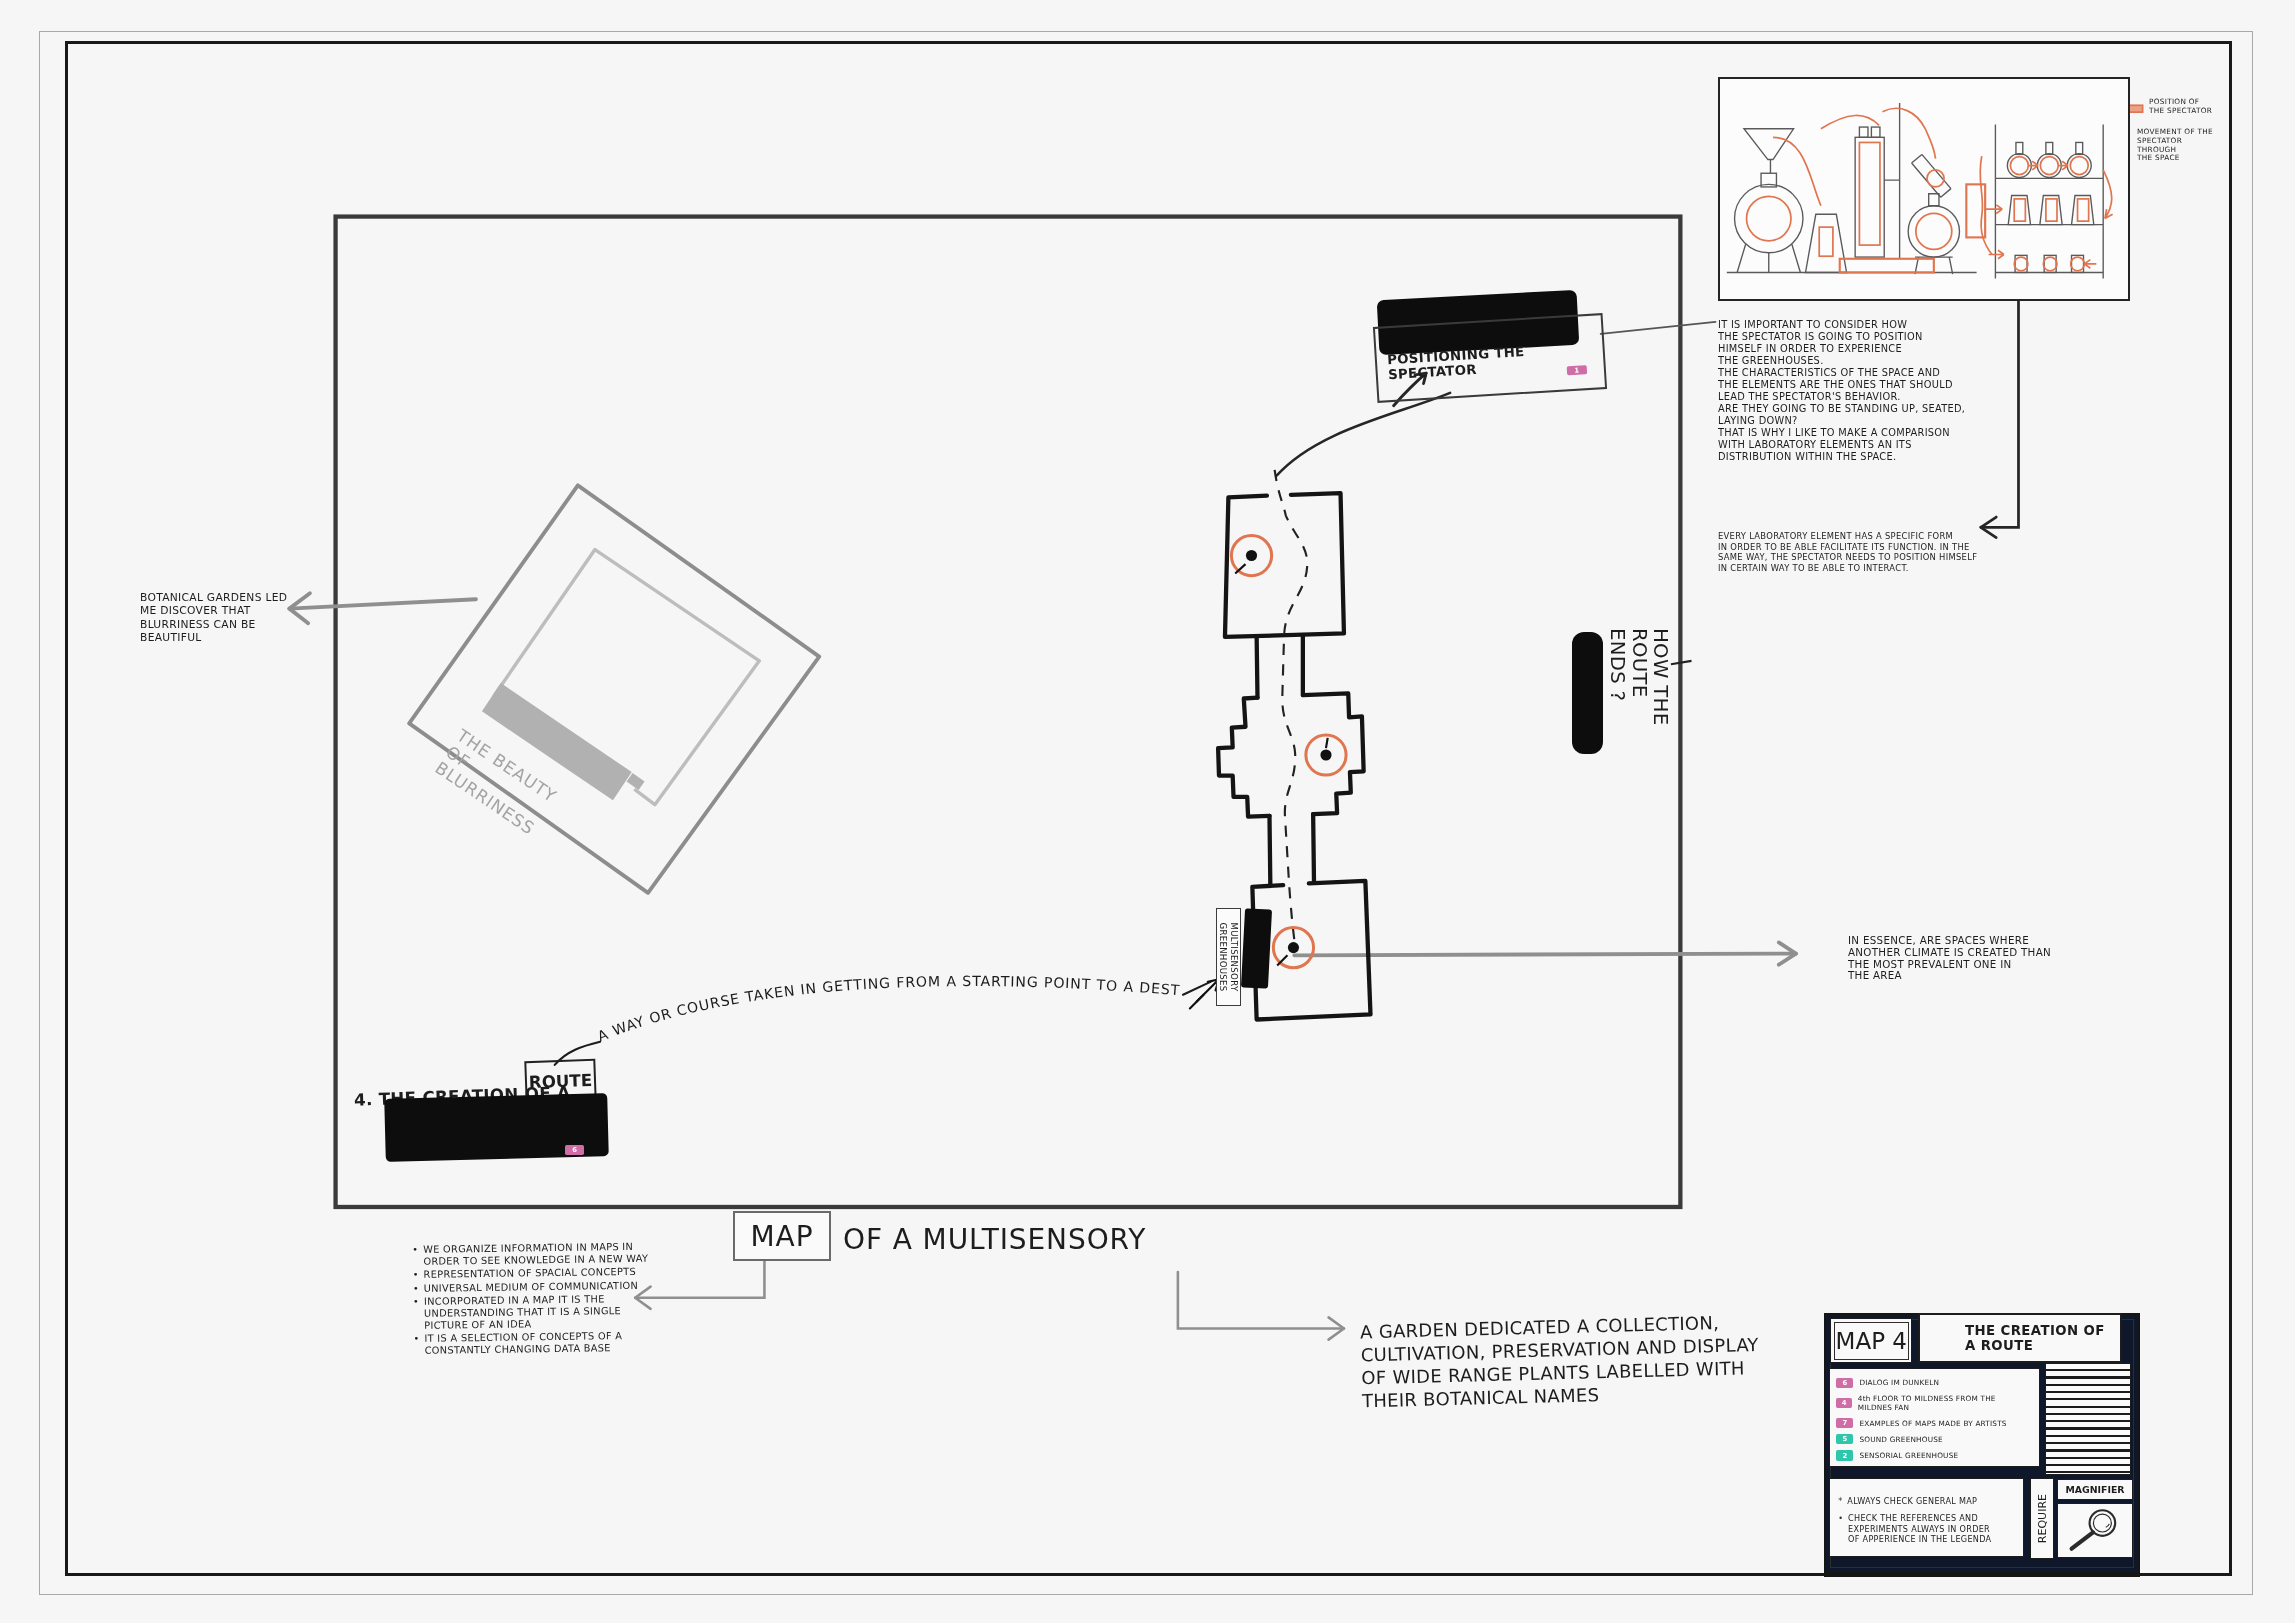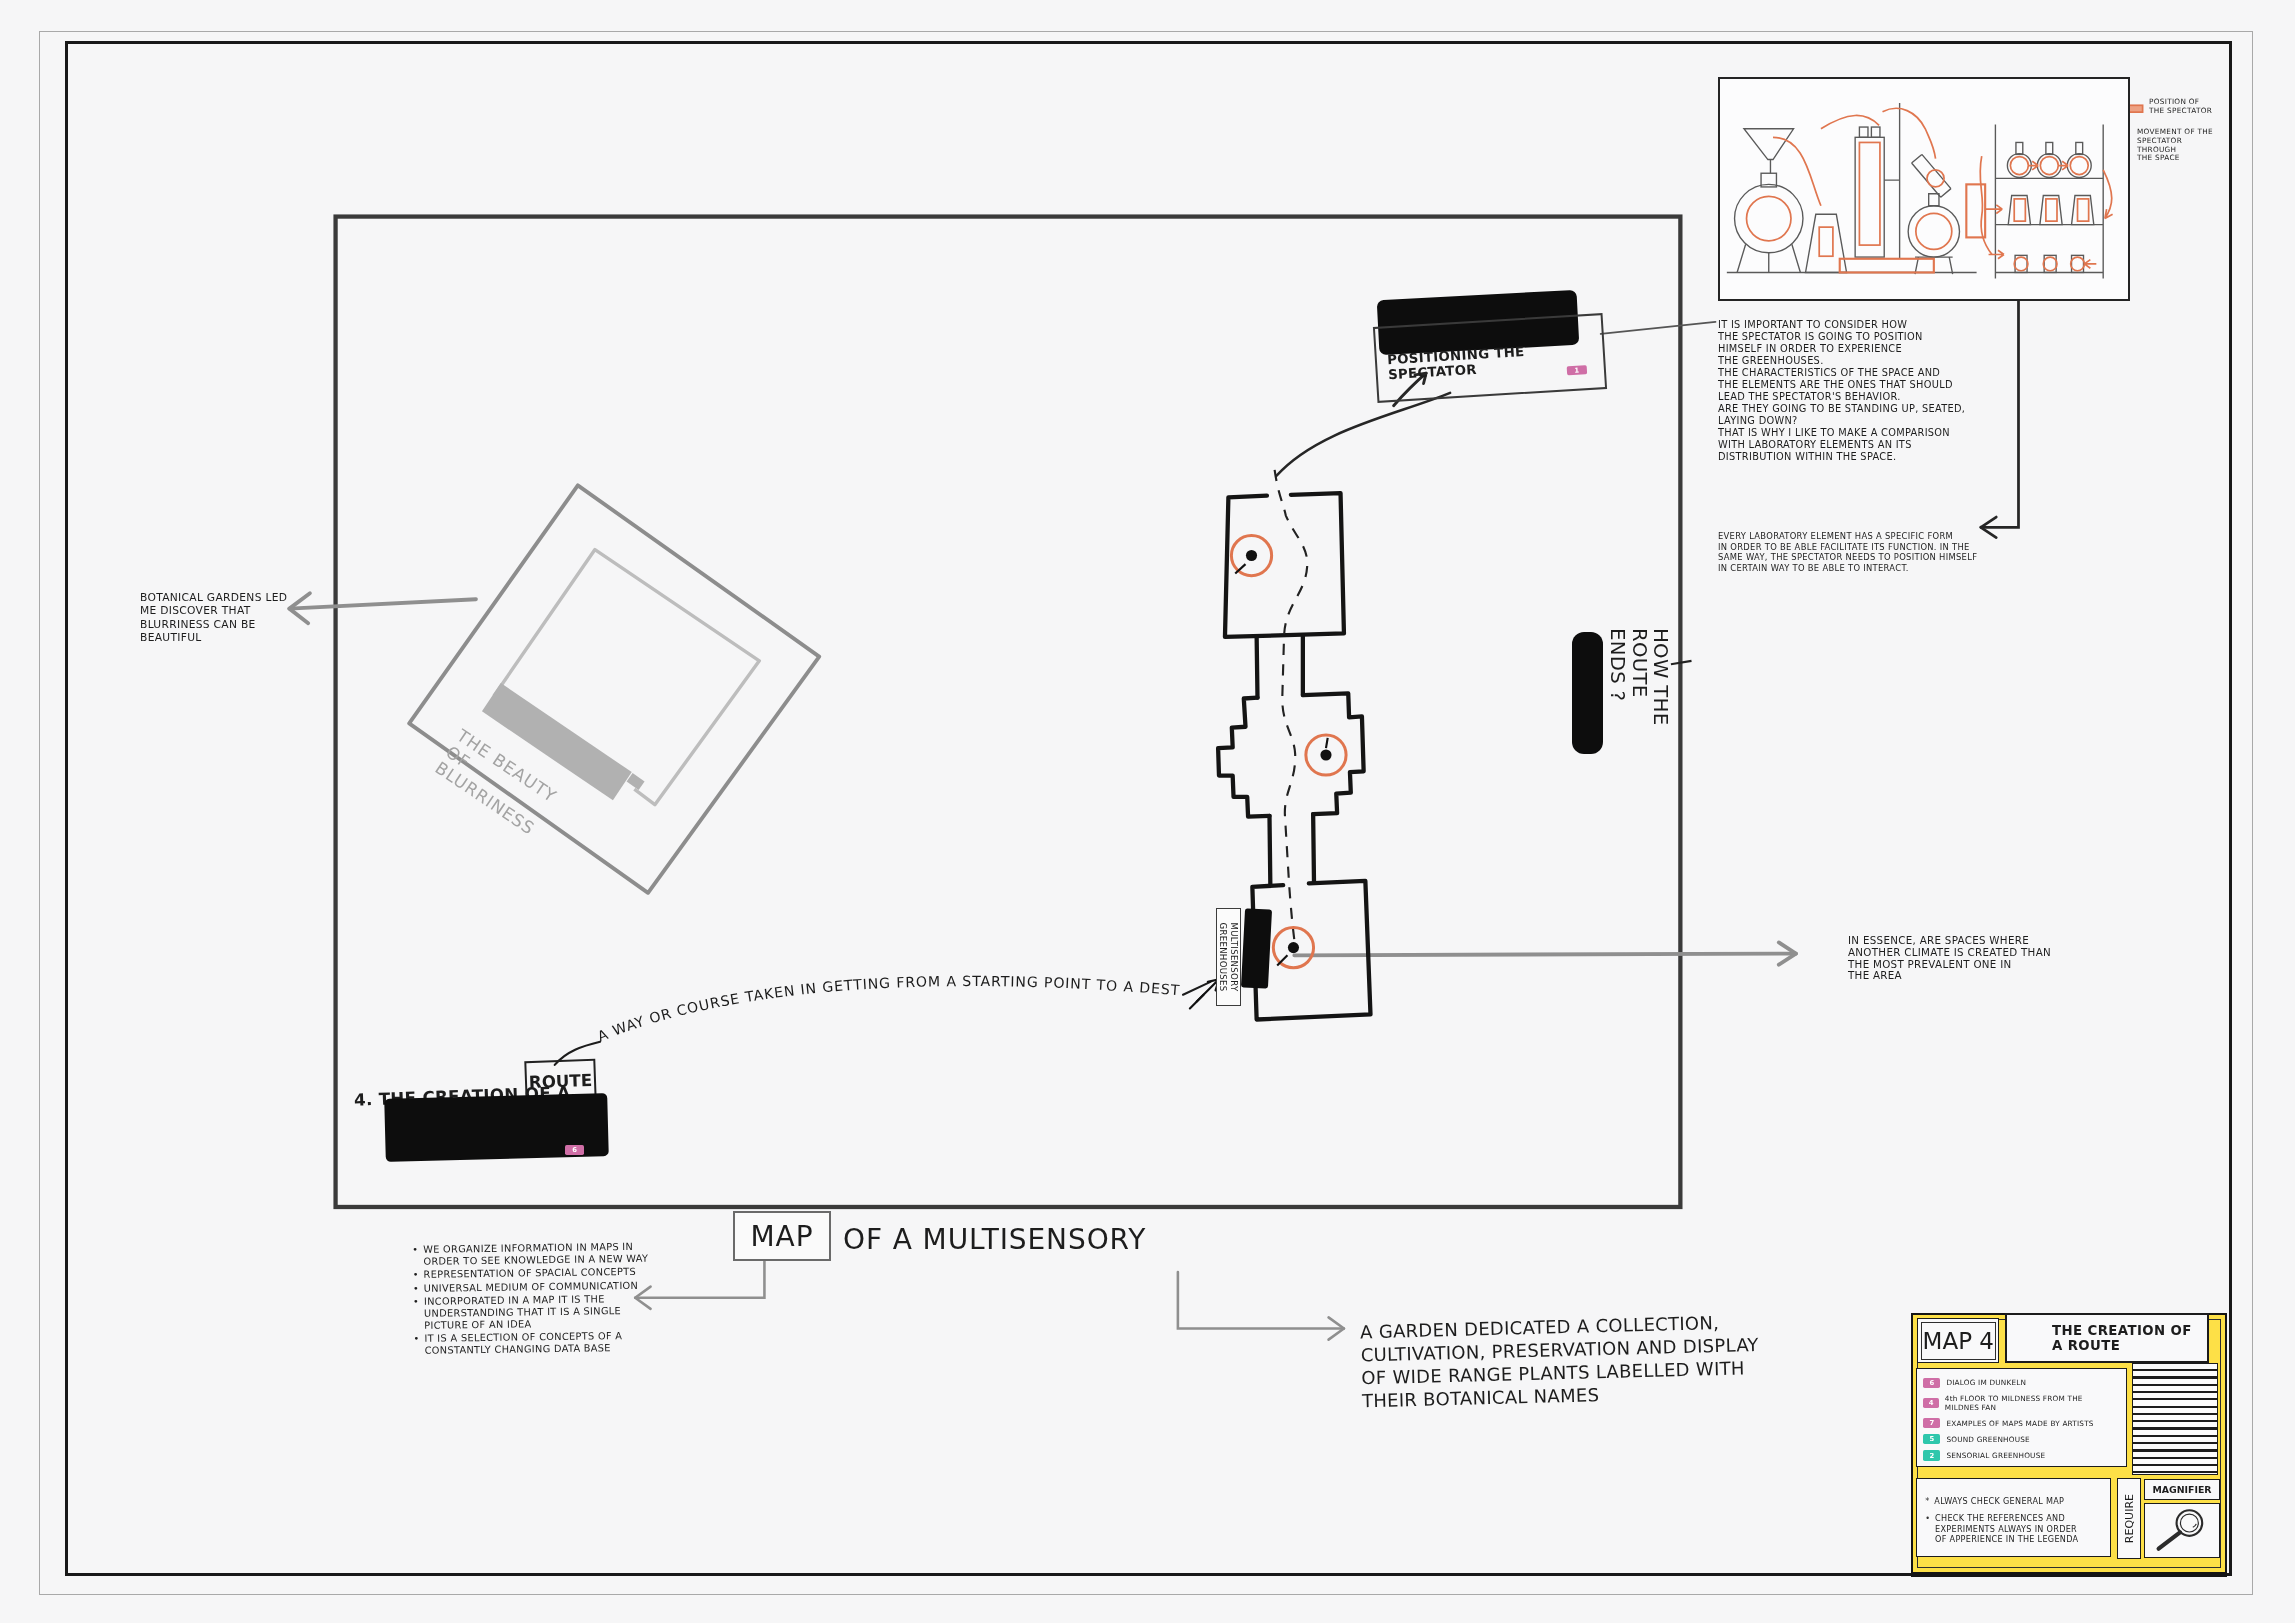--- a/index.html
+++ b/index.html
@@ -15,21 +15,21 @@
   .badge{border-radius:1.7px;display:flex;align-items:center;justify-content:center;
          color:#fff;font-size:6.8px;font-weight:bold;}
   
   .labbox{left:1718px;top:77px;width:408px;height:220px;border:2.6px solid #242424;background:#fcfcfd;}
   
   .posbar{left:1378px;top:295px;width:200px;height:55px;border-radius:6.8px;transform:rotate(-3deg);}
   .posbox{left:1375px;top:320px;width:226px;height:72px;border:2.1px solid #3a3a3a;transform:rotate(-3.5deg);}
   .postext{position:absolute;left:10.3px;top:24px;font-size:13.3px;font-weight:600;letter-spacing:0.3px;}
   .posbadge{position:absolute;right:17px;bottom:13.7px;width:20.5px;height:9.4px;}
   
-  .tb{left:1911px;top:1313px;width:312px;height:257px;border:2.6px solid #151515;border-bottom-width:5.1px;background:#fde047;}
+  .tb{left:1824px;top:1313px;width:312px;height:257px;border:2.6px solid #151515;border-bottom-width:5.1px;background:#0f172a;}
   .innerline{position:absolute;inset:4.3px;border:1.3px solid #2e2e2e;pointer-events:none;}
   .tb .box{position:absolute;border:1.7px solid #1c1c1c;background:#f9f9fa;}
   .hatch{background:repeating-linear-gradient(to bottom,#fbfbfb 0 5.1px,#1c1c1c 5.1px 7.3px);border:1.7px solid #1c1c1c;}
   .legrow{display:flex;align-items:center;margin-bottom:6px;}
   .leglabel{font-size:7.3px;margin-left:6px;letter-spacing:0.2px;color:#222;}
   .vert-rl{writing-mode:vertical-rl;transform:rotate(180deg);}
 </style>
 </head>
 <body>
 

